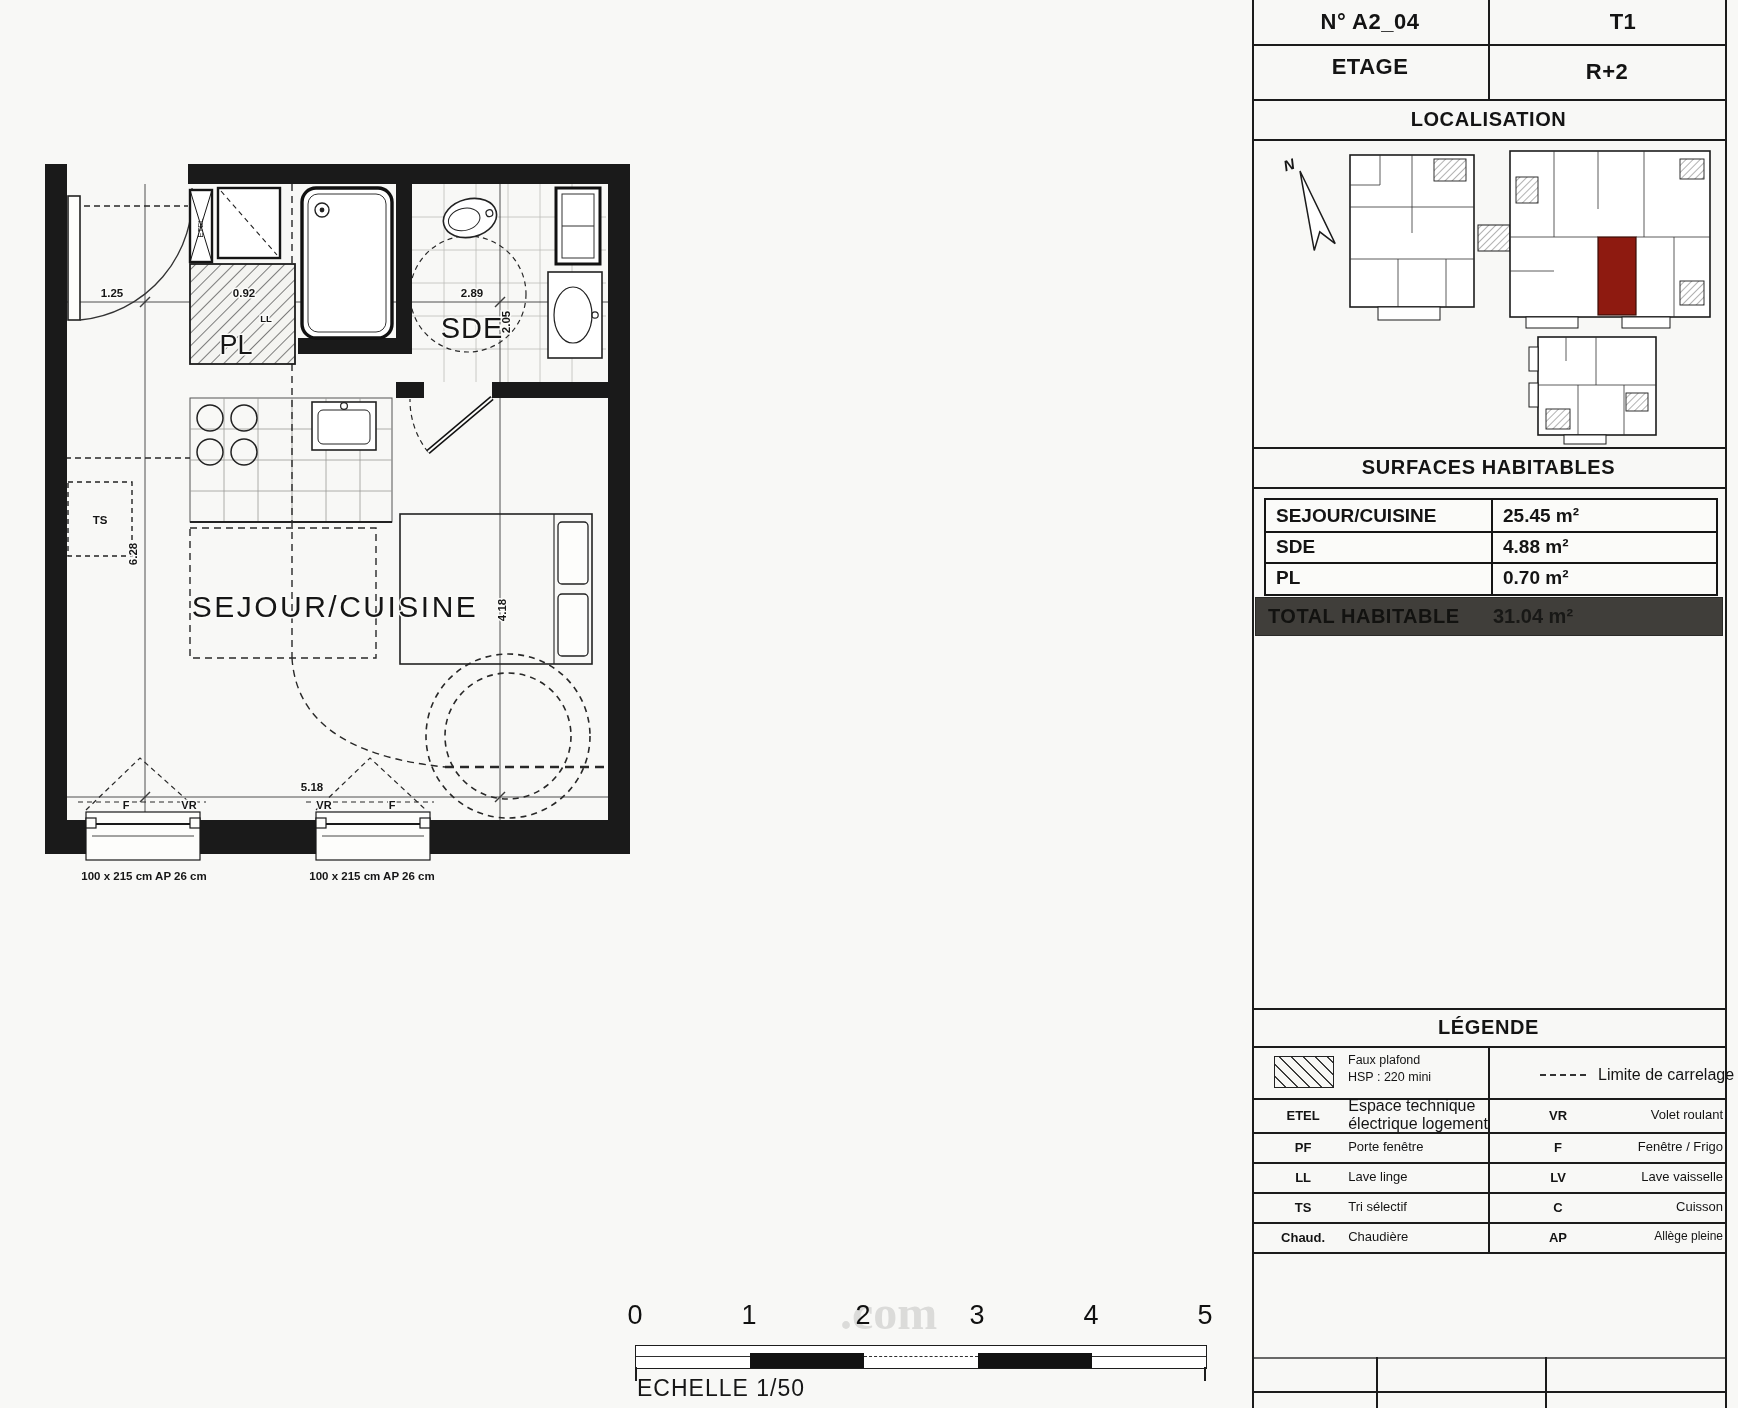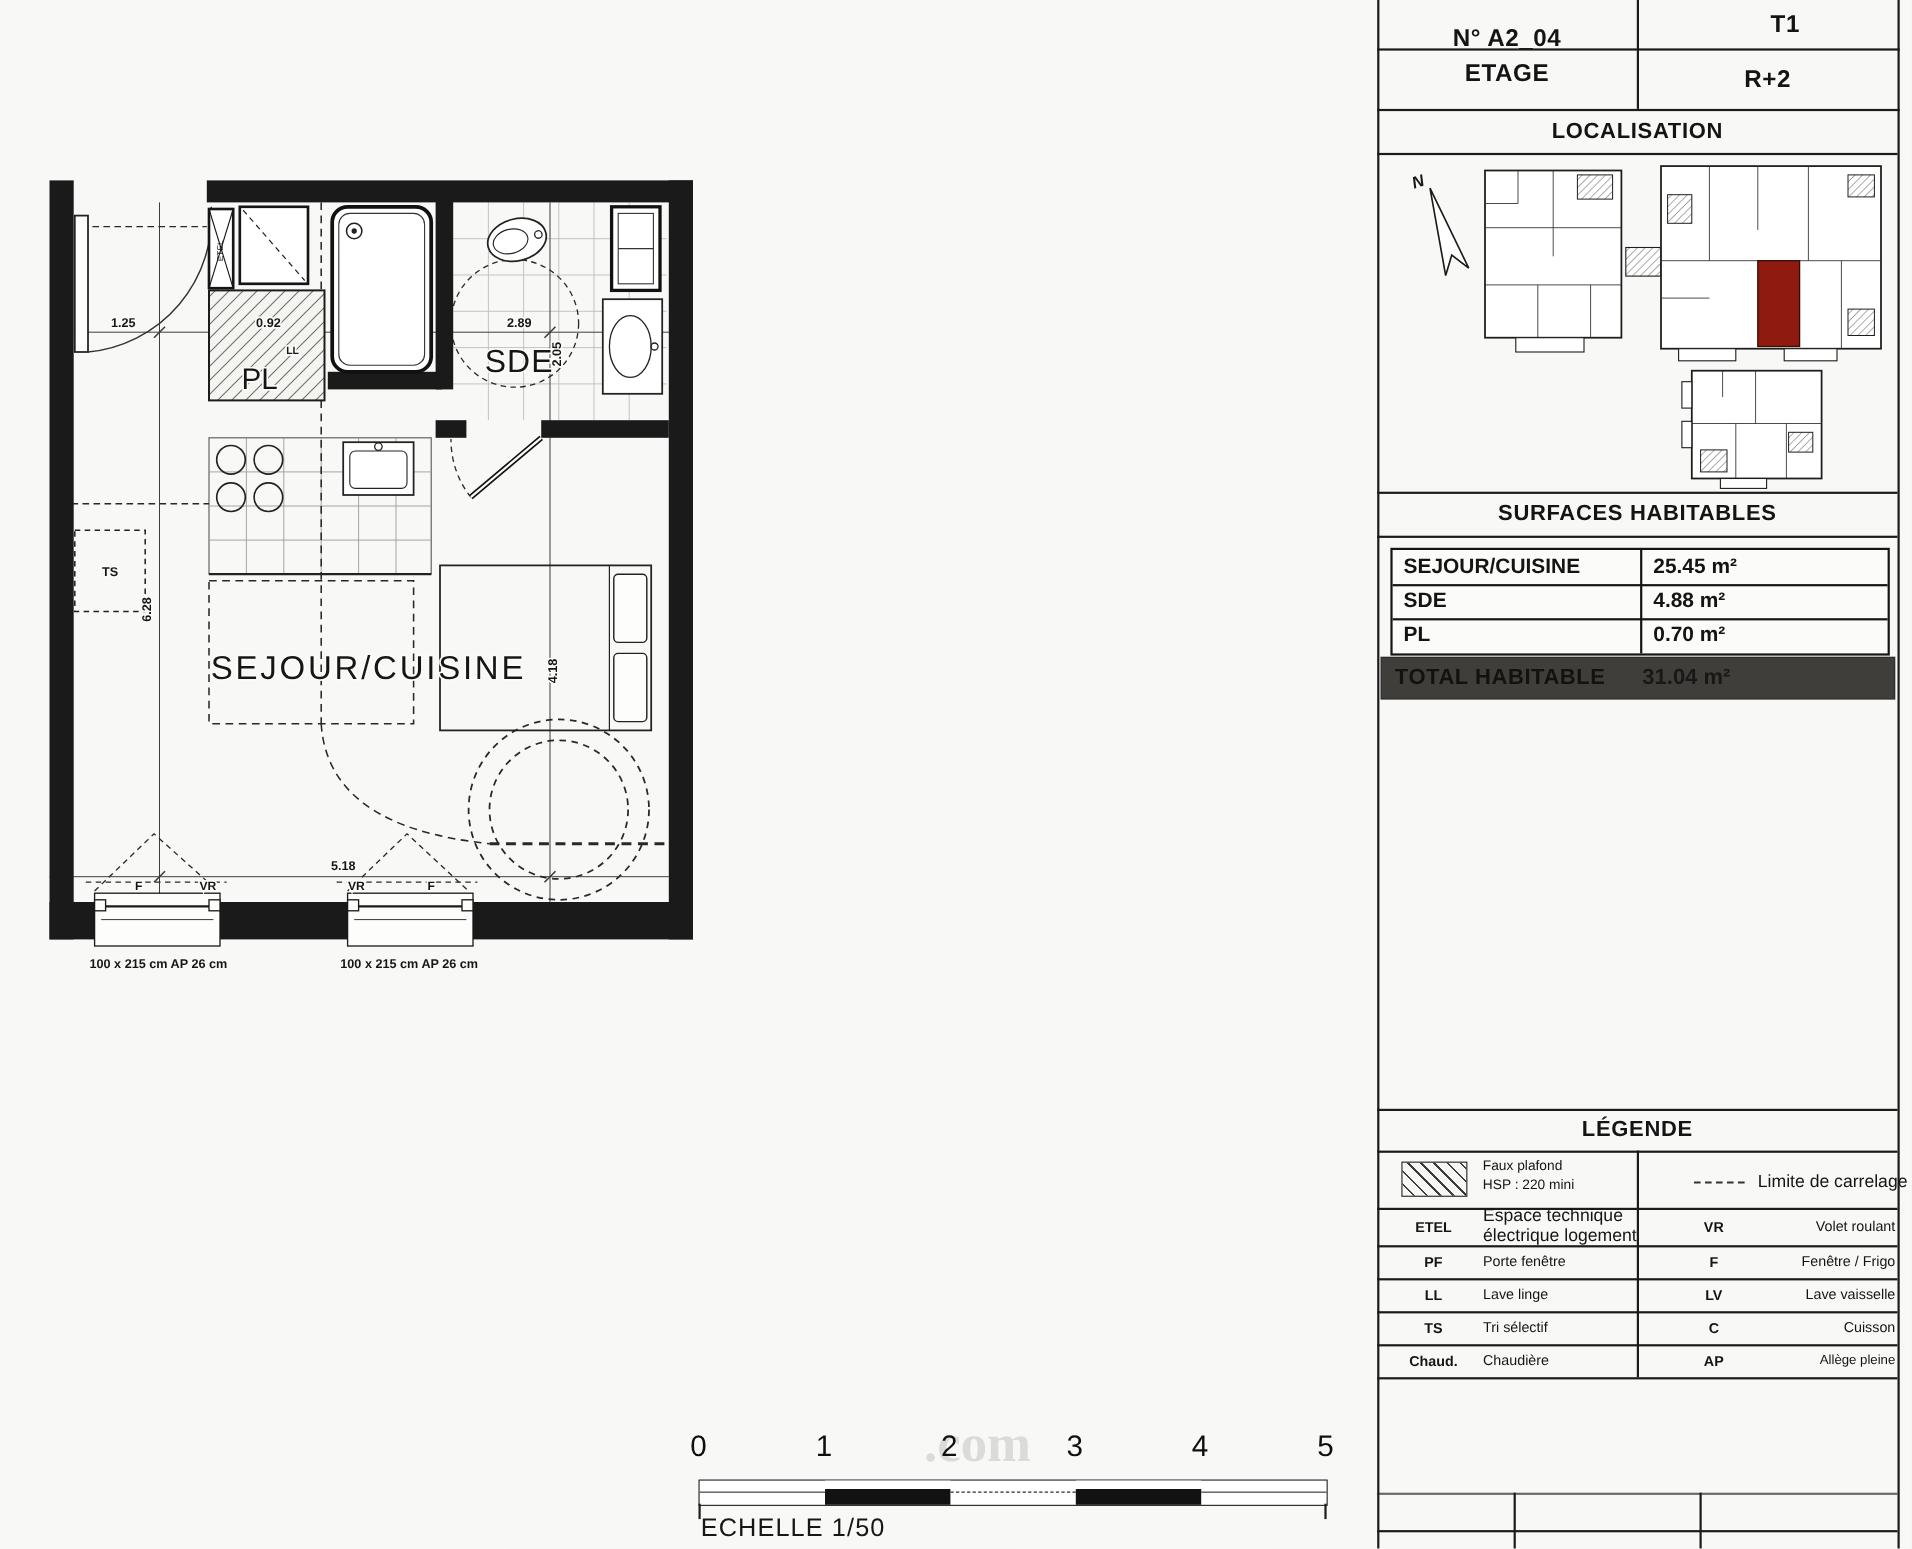--- a/index.html
+++ b/index.html
@@ -273,21 +273,21 @@
   <div class="endtick" style="left:635px"></div>
   <div class="endtick" style="left:1204px"></div>
   <div id="echelle">ECHELLE 1/50</div>
 
   <div class="vline" style="left:1252px;top:0;height:1408px"></div>
   <div class="vline" style="left:1725px;top:0;height:1408px"></div>
 
   <div class="vline" style="left:1488px;top:0;height:99px"></div>
   <div class="hline" style="left:1252px;top:44px;width:475px"></div>
   <div class="hline" style="left:1252px;top:99px;width:475px"></div>
-  <div class="cell" style="left:1252px;top:13px;width:236px;height:44px">N° A2_04</div>
+  <div class="cell" style="left:1252px;top:0;width:236px;height:44px">N° A2_04</div>
   <div class="cell" style="left:1489px;top:0;width:268px;height:44px">T1</div>
   <div class="cell" style="left:1252px;top:44px;width:236px;height:45px">ETAGE</div>
   <div class="cell" style="left:1489px;top:44px;width:236px;height:55px">R+2</div>
 
   <div class="strip-title" style="left:1252px;top:99px;width:473px;height:40px">LOCALISATION</div>
   <div class="hline thin" style="left:1252px;top:139px;width:473px"></div>
 
   <svg style="position:absolute;left:1254px;top:141px" width="470" height="304" viewBox="0 0 470 304">
     <defs>
       <pattern id="lochatch" width="5" height="5" patternUnits="userSpaceOnUse" patternTransform="rotate(45)">

